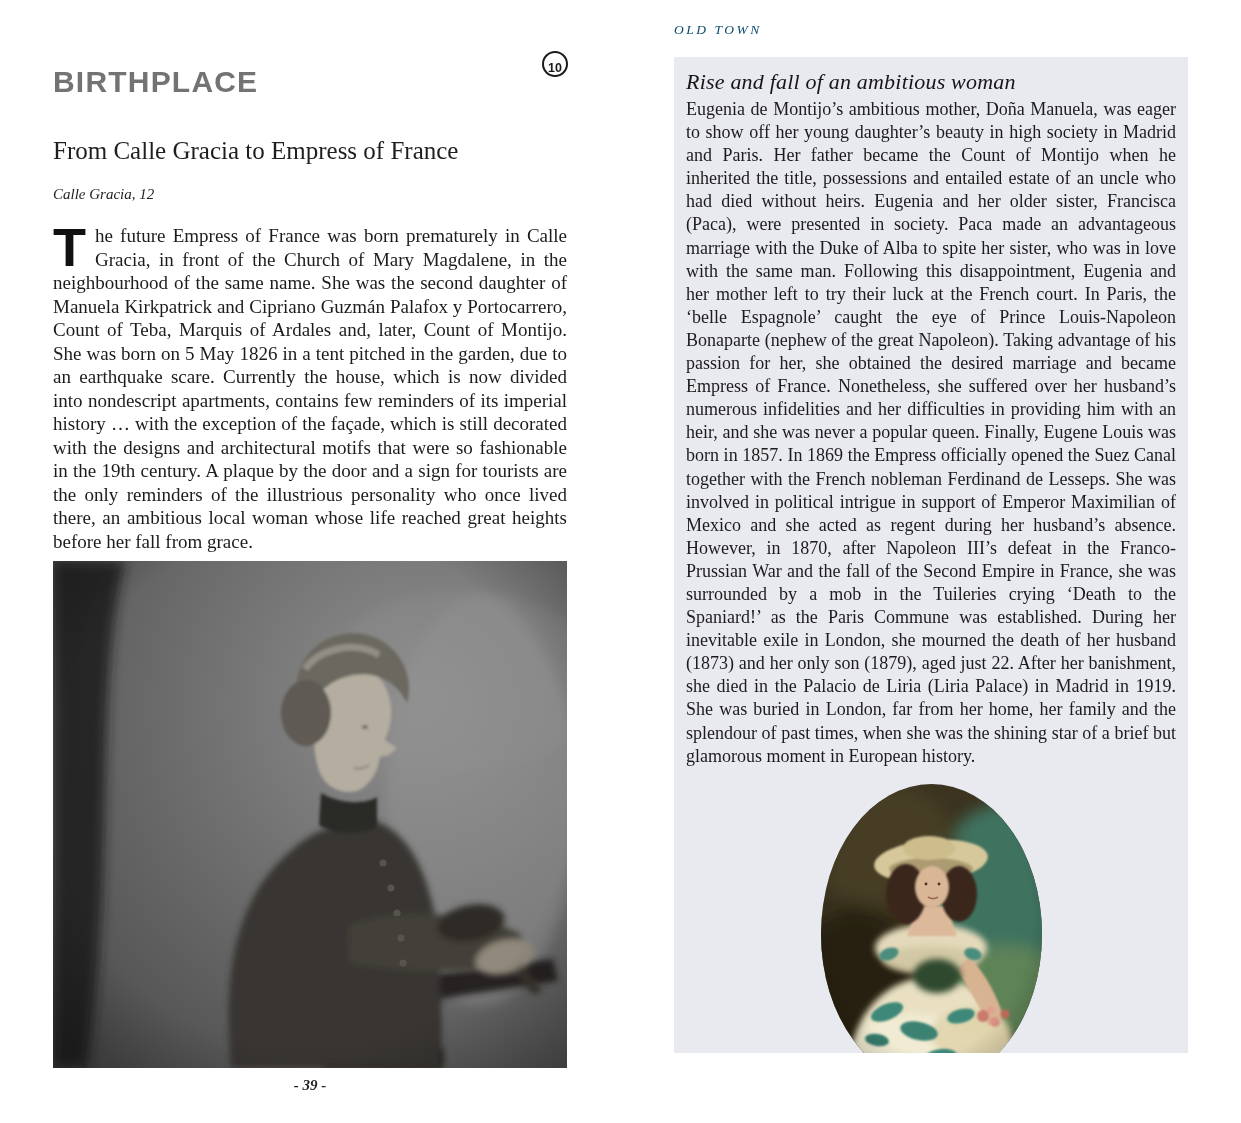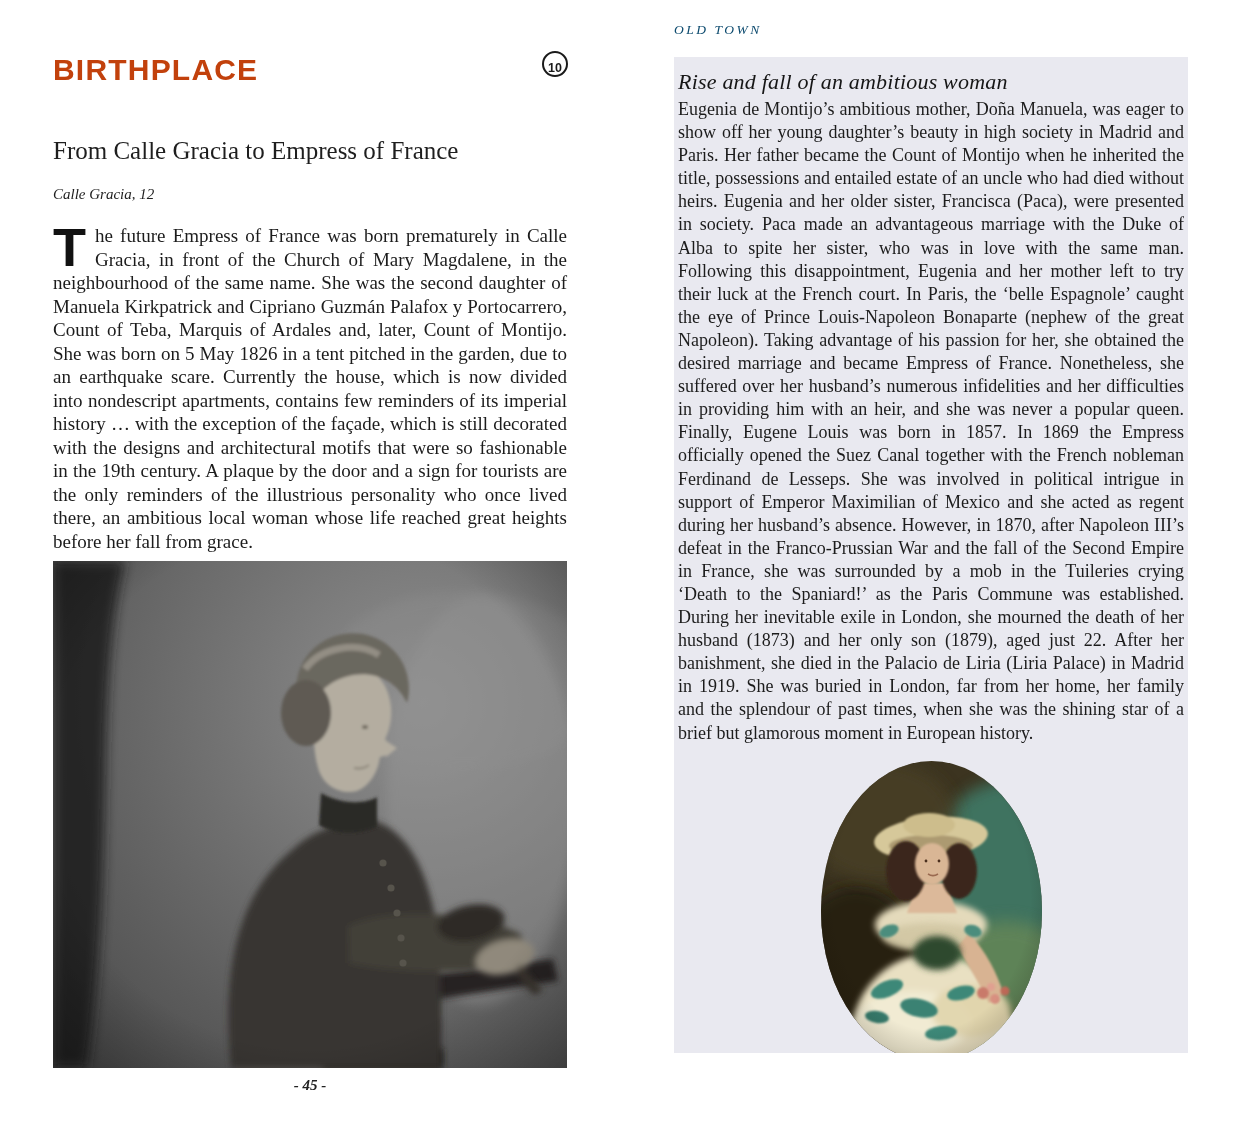--- a/index.html
+++ b/index.html
@@ -3,23 +3,23 @@
 <meta charset="utf-8">
 <style>
   html,body { margin:0; padding:0; background:#ffffff; }
   .spread {
     position:relative; width:1241px; height:1123px; background:#ffffff;
     font-family:"Liberation Serif", serif; color:#1b1b1b; overflow:hidden;
   }
 
   
   .lp-title {
-    position:absolute; left:53px; top:50px; width:500px;
+    position:absolute; left:53px; top:62px; width:500px;
     font-family:"Liberation Sans", sans-serif; font-weight:700;
-    font-size:30px; line-height:40px; letter-spacing:1.2px; color:#c2410c;
+    font-size:30px; line-height:40px; letter-spacing:1.2px; color:#737373;
   }
   .chapter-badge {
     position:absolute; left:542px; top:51px; width:22px; height:22px;
     border:2px solid #1a1a1a; border-radius:50%;
     display:flex; align-items:flex-end; justify-content:center;
     font-family:"Liberation Sans", sans-serif; font-size:12.5px; font-weight:600; color:#1a1a1a;
   }
   .lp-subtitle {
     position:absolute; left:53px; top:137px;
     font-size:25px; color:#1e1e1e;
@@ -44,21 +44,21 @@
   .lp-number { left:53px; }
   .rp-number { left:674px; }
 
   
   .rp-header {
     position:absolute; left:674px; top:22px; width:514px; text-align:left;
     font-style:italic; font-size:13.5px; letter-spacing:2.5px; color:#0c4a6e;
   }
   .rp-box {
     position:absolute; left:674px; top:57px; width:514px; height:996px;
-    box-sizing:border-box; padding:8px 4px; overflow:hidden;
+    box-sizing:border-box; padding:8px 12px; overflow:hidden;
   }
   .rp-heading {
     font-style:italic; font-size:22px; font-weight:400; color:#161616;
     margin:4px 0 3px 0; letter-spacing:0.2px;
   }
   .rp-body {
     font-size:18px; line-height:23.1px; text-align:justify; color:#1c1c1c;
   }
   .rp-portrait { display:block; margin:16px auto 0 auto; width:221px; height:300px; }
 </style>
@@ -140,21 +140,21 @@
       <path d="M244,118 C252,76 300,60 332,82 C352,96 360,120 354,142 C344,120 322,110 300,114 C276,118 258,136 252,160 C245,148 241,133 244,118 Z" fill="#6b675f"></path>
       <ellipse cx="253" cy="152" rx="25" ry="33" fill="#5e5a53"></ellipse>
       <path d="M252,108 C268,86 304,80 326,94" stroke="#938e84" stroke-width="7" fill="none"></path>
       <ellipse cx="312" cy="166" rx="3" ry="2" fill="#6d675c"></ellipse>
       <path d="M316,204 C312,207 306,208 301,207" stroke="#8a8377" stroke-width="2" fill="none"></path>
     </g>
 
     <rect width="514" height="507" fill="url(#phvig)"></rect>
   </svg>
 
-  <div class="page-number lp-number">- 45 -</div>
+  <div class="page-number lp-number">- 39 -</div>
 
   <div class="rp-header">OLD TOWN</div>
 
   <div class="rp-box" id="sidebar-box" style="background: rgb(233, 233, 240);">
     <div class="rp-heading">Rise and fall of an ambitious woman</div>
     <div class="rp-body">Eugenia de Montijo’s ambitious mother, Doña Manuela, was eager to show off her young daughter’s beauty in high society in Madrid and Paris. Her father became the Count of Montijo when he inherited the title, possessions and entailed estate of an uncle who had died without heirs. Eugenia and her older sister, Francisca (Paca), were presented in society. Paca made an advantageous marriage with the Duke of Alba to spite her sister, who was in love with the same man. Following this disappointment, Eugenia and her mother left to try their luck at the French court. In Paris, the ‘belle Espagnole’ caught the eye of Prince Louis-Napoleon Bonaparte (nephew of the great Napoleon). Taking advantage of his passion for her, she obtained the desired marriage and became Empress of France. Nonetheless, she suffered over her husband’s numerous infidelities and her difficulties in providing him with an heir, and she was never a popular queen. Finally, Eugene Louis was born in 1857. In 1869 the Empress officially opened the Suez Canal together with the French nobleman Ferdinand de Lesseps. She was involved in political intrigue in support of Emperor Maximilian of Mexico and she acted as regent during her husband’s absence. However, in 1870, after Napoleon III’s defeat in the Franco-Prussian War and the fall of the Second Empire in France, she was surrounded by a mob in the Tuileries crying ‘Death to the Spaniard!’ as the Paris Commune was established. During her inevitable exile in London, she mourned the death of her husband (1873) and her only son (1879), aged just 22. After her banishment, she died in the Palacio de Liria (Liria Palace) in Madrid in 1919. She was buried in London, far from her home, her family and the splendour of past times, when she was the shining star of a brief but glamorous moment in European history.</div>
 
     <svg class="rp-portrait" viewBox="0 0 221 300" role="img">
       <defs>
         <clipPath id="ovalClip">

